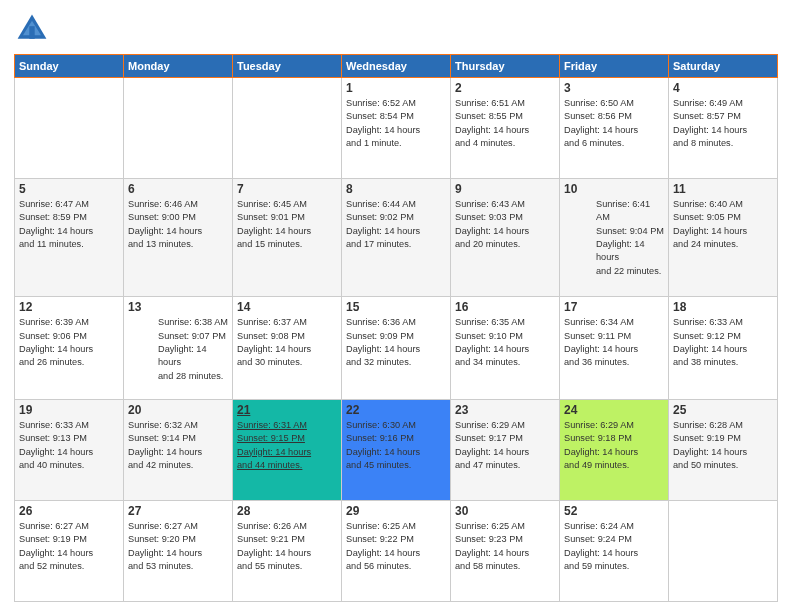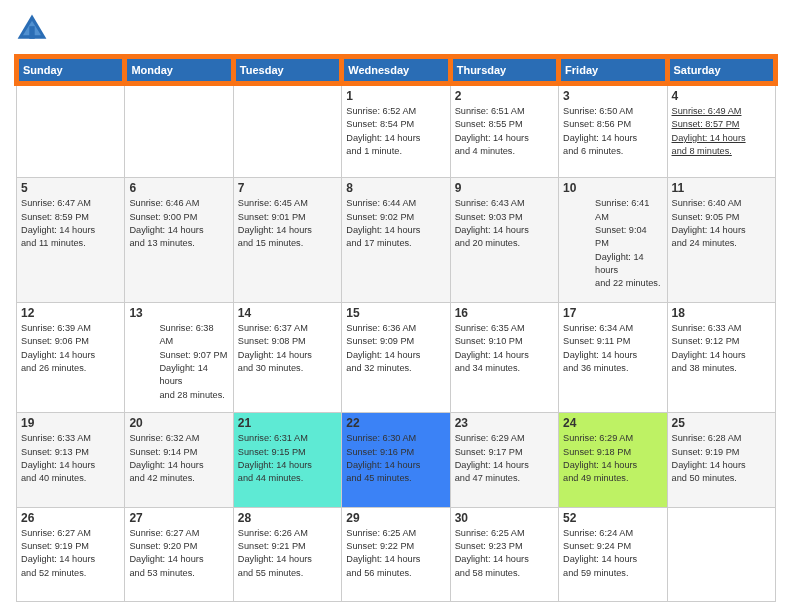--- a/index.html
+++ b/index.html
@@ -59,21 +59,21 @@
       width: 100%;
       table-layout: fixed;
     }
     .calendar th {
       background-color: #2a6db5;
       color: #fff;
       font-size: 11px;
       font-weight: bold;
       padding: 5px 4px;
       text-align: left;
-      border: 5px solid #f97316;
+      border: 1px solid #f97316;
     }
     .calendar td {
       border: 1px solid #ccc;
       vertical-align: top;
       padding: 3px 4px;
       font-size: 9.5px;
       color: #333;
       background: #fff;
       height: 88px;
     }
@@ -150,21 +150,21 @@
           </td>
           <td>
             <span class="day-num">3</span>
             <div class="day-info" style="white-space: pre-line;">Sunrise: 6:50 AM
 Sunset: 8:56 PM
 Daylight: 14 hours
 and 6 minutes.</div>
           </td>
           <td>
             <span class="day-num">4</span>
-            <div class="day-info" style="white-space: pre-line; text-decoration: underline;">Sunrise: 6:49 AM
+            <div class="day-info" style="white-space: pre-line;">Sunrise: 6:49 AM
 Sunset: 8:57 PM
 Daylight: 14 hours
 and 8 minutes.</div>
           </td>
         </tr>
         <tr>
           <td style="background: rgb(245, 245, 245);">
             <span class="day-num">5</span>
             <div class="day-info" style="white-space: pre-line;">Sunrise: 6:47 AM
 Sunset: 8:59 PM
@@ -273,21 +273,21 @@
 Daylight: 14 hours
 and 40 minutes.</div>
           </td>
           <td style="background: rgb(245, 245, 245);">
             <span class="day-num">20</span>
             <div class="day-info" style="white-space: pre-line;">Sunrise: 6:32 AM
 Sunset: 9:14 PM
 Daylight: 14 hours
 and 42 minutes.</div>
           </td>
-          <td style="background: #5eead4;">
+          <td style="background: #14b8a6; text-decoration: underline;">
             <span class="day-num">21</span>
             <div class="day-info" style="white-space: pre-line;">Sunrise: 6:31 AM
 Sunset: 9:15 PM
 Daylight: 14 hours
 and 44 minutes.</div>
           </td>
           <td style="background: #3b82f6;">
             <span class="day-num">22</span>
             <div class="day-info" style="white-space: pre-line;">Sunrise: 6:30 AM
 Sunset: 9:16 PM

